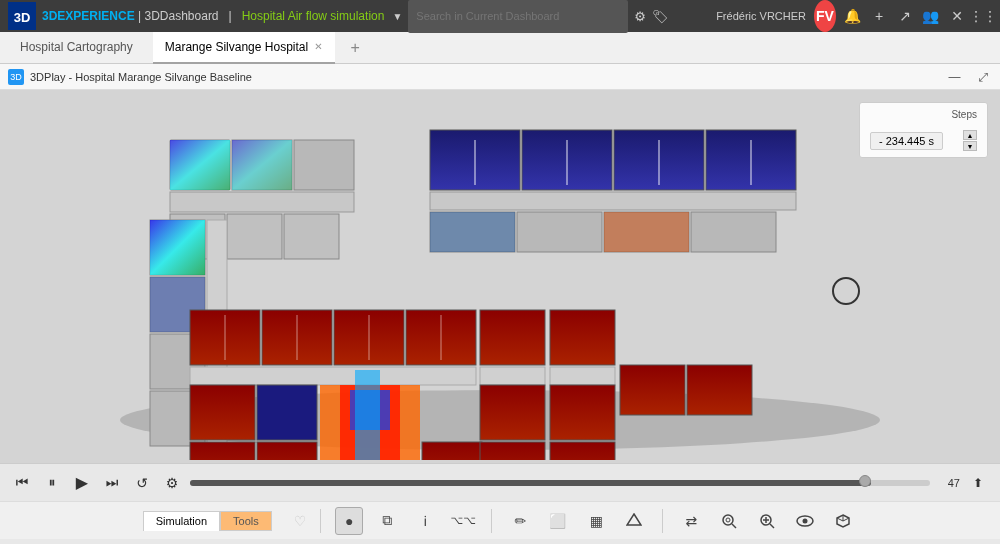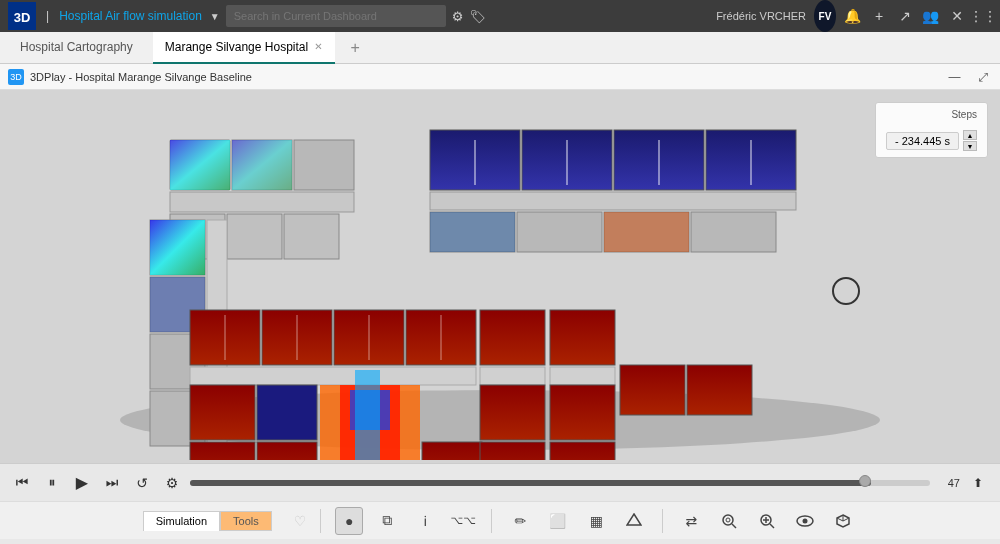--- a/index.html
+++ b/index.html
@@ -5,38 +5,38 @@
     * { margin: 0; padding: 0; box-sizing: border-box; }
     body { width: 1000px; height: 544px; overflow: hidden; font-family: Arial, sans-serif; font-size: 12px; background: #e8e8e8; }
 
     
     #topbar {
       display: flex; align-items: center; background: #3c3c3c; height: 32px;
       padding: 0 8px; gap: 6px; color: #ccc;
     }
     #logo { width: 28px; height: 28px; }
     #search-box {
-      flex: 1; max-width: 220px; height: 22px; background: #555; border: none;
+      flex: 1; max-width: 220px; height: 33px; background: #555; border: none;
       color: #ccc; padding: 0 8px; font-size: 11px; border-radius: 2px; outline: none;
     }
     #topbar-right { display: flex; align-items: center; gap: 8px; margin-left: auto; color: #ccc; font-size: 12px; }
-    .avatar { width: 22px; height: 32px; border-radius: 50%; background: #0f172a; display: flex; align-items: center; justify-content: center; color: #fff; font-size: 10px; font-weight: bold; }
+    .avatar { width: 22px; height: 32px; border-radius: 50%; background: #ef4444; display: flex; align-items: center; justify-content: center; color: #fff; font-size: 14px; font-weight: bold; }
     .topbar-icon { width: 18px; height: 18px; display: flex; align-items: center; justify-content: center; color: #ccc; cursor: pointer; font-size: 14px; }
 
     
     #tabbar {
       display: flex; align-items: center; background: #f0f0f0; height: 32px;
       border-bottom: 1px solid #ccc; padding-left: 8px; gap: 8px;
     }
     .tab {
       padding: 0 12px; height: 32px; display: flex; align-items: center;
       font-size: 12px; cursor: pointer; color: #555; border-bottom: 2px solid transparent;
       white-space: nowrap;
     }
-    .tab.active { color: #000; border-bottom: 2px solid #0f766e; background: #fff; font-weight: 500; }
+    .tab.active { color: #000; border-bottom: 2px solid #a3a3a3; background: #fff; font-weight: 500; }
     .tab-close { margin-left: 6px; color: #999; font-size: 10px; cursor: pointer; }
     .tab-add { padding: 0 8px; color: #888; font-size: 16px; cursor: pointer; height: 32px; display: flex; align-items: center; }
 
     
     #subheader {
       display: flex; align-items: center; background: #f7f7f7; height: 26px;
       border-bottom: 1px solid #ddd; padding: 0 8px; font-size: 11px; color: #333; gap: 6px;
     }
     #subheader-icon { width: 16px; height: 16px; background: #2196F3; border-radius: 2px; display: flex; align-items: center; justify-content: center; color: #fff; font-size: 9px; }
     .minimize-btn, .expand-btn { margin-left: auto; cursor: pointer; color: #555; font-size: 12px; padding: 0 4px; }
@@ -46,21 +46,21 @@
       position: relative; background: #d4d4d4; overflow: hidden;
       height: 373px;
     }
 
     
     #steps-panel {
       position: absolute; top: 12px; right: 12px; background: rgba(255,255,255,0.9);
       border: 1px solid #ccc; border-radius: 3px; padding: 6px 10px; font-size: 11px;
     }
     #steps-panel label { display: block; text-align: right; color: #555; margin-bottom: 10px; font-size: 10px; }
-    #steps-value-row { display: flex; align-items: center; gap: 4px; }
+    #steps-value-row { display: flex; align-items: center; gap: 20px; }
     #steps-value { background: #f0f0f0; border: 1px solid #ccc; padding: 2px 8px; font-size: 11px; border-radius: 2px; }
     .steps-arrows { display: flex; flex-direction: column; gap: 1px; }
     .steps-arrow { width: 14px; height: 10px; background: #e0e0e0; border: 1px solid #bbb; cursor: pointer; display: flex; align-items: center; justify-content: center; font-size: 7px; }
 
     
     #cursor-indicator {
       position: absolute; right: 140px; top: 50%; width: 28px; height: 28px;
       border: 2px solid #333; border-radius: 50%; background: transparent;
       pointer-events: none;
     }
@@ -99,22 +99,25 @@
   </style>
 </head>
 <body>
 
 <div id="topbar">
 
   <svg id="logo" viewBox="0 0 28 28" width="28" height="28">
     <rect width="28" height="28" fill="#003087"></rect>
     <text x="14" y="20" text-anchor="middle" fill="white" font-size="13" font-weight="bold">3D</text>
   </svg>
+  <span>
+    <span style="color:#00b0f0;font-weight:bold">3DEXPERIENCE</span><span style="color:#ccc"> | </span><span style="color:#ccc">3DDashboard</span>
+  </span>
   <span style="color:#ccc;margin:0 4px">|</span>
-  <span style="color:#0ea5e9">Hospital Air flow simulation</span>
+  <span style="color:#84cc16">Hospital Air flow simulation</span>
   <span style="color:#ccc;font-size:10px;margin-left:2px">▼</span>
   <input id="search-box" placeholder="Search in Current Dashboard" style="">
   <span style="color:#ccc;font-size:13px;cursor:pointer">⚙</span>
   <span style="color:#ccc;font-size:13px;cursor:pointer">🏷</span>
   <div id="topbar-right">
     <span style="color:#ccc;font-size:11px">Frédéric VRCHER</span>
     <div class="avatar">FV</div>
     <span class="topbar-icon">🔔</span>
     <span class="topbar-icon">+</span>
     <span class="topbar-icon">↗</span>

